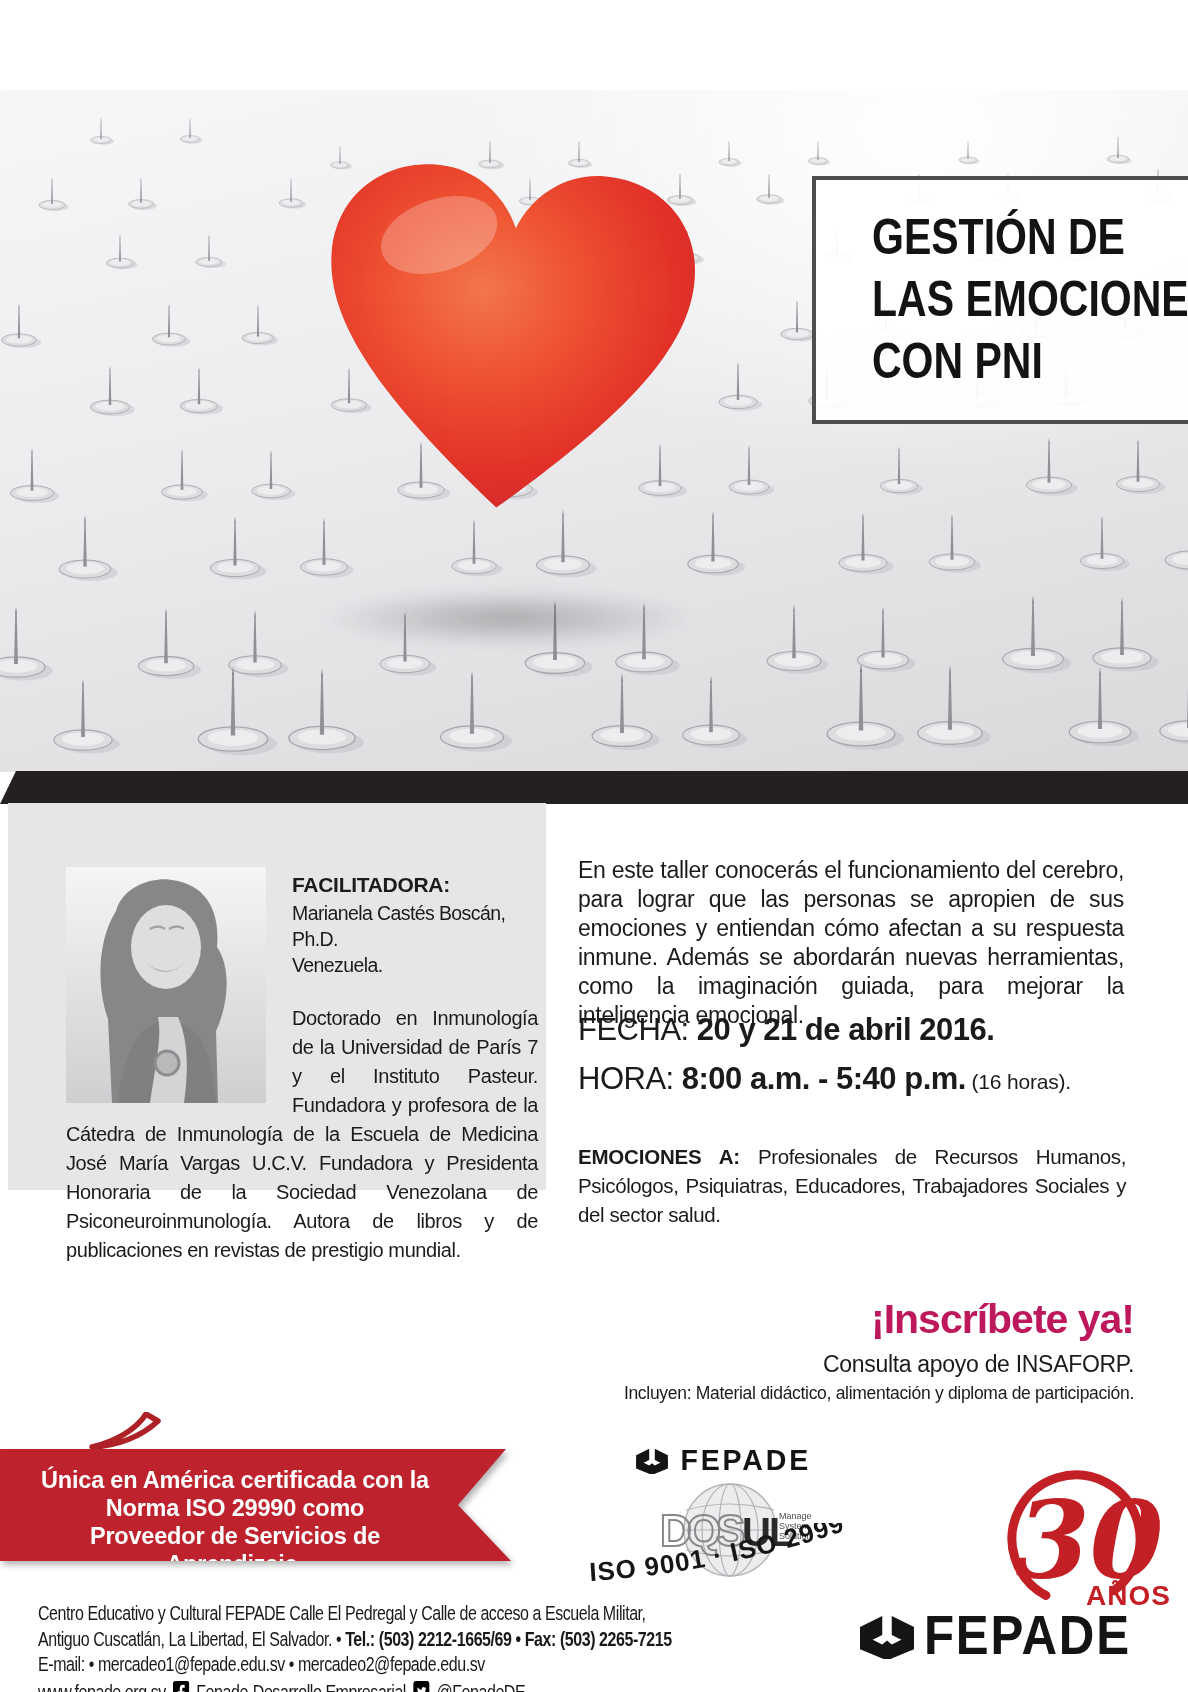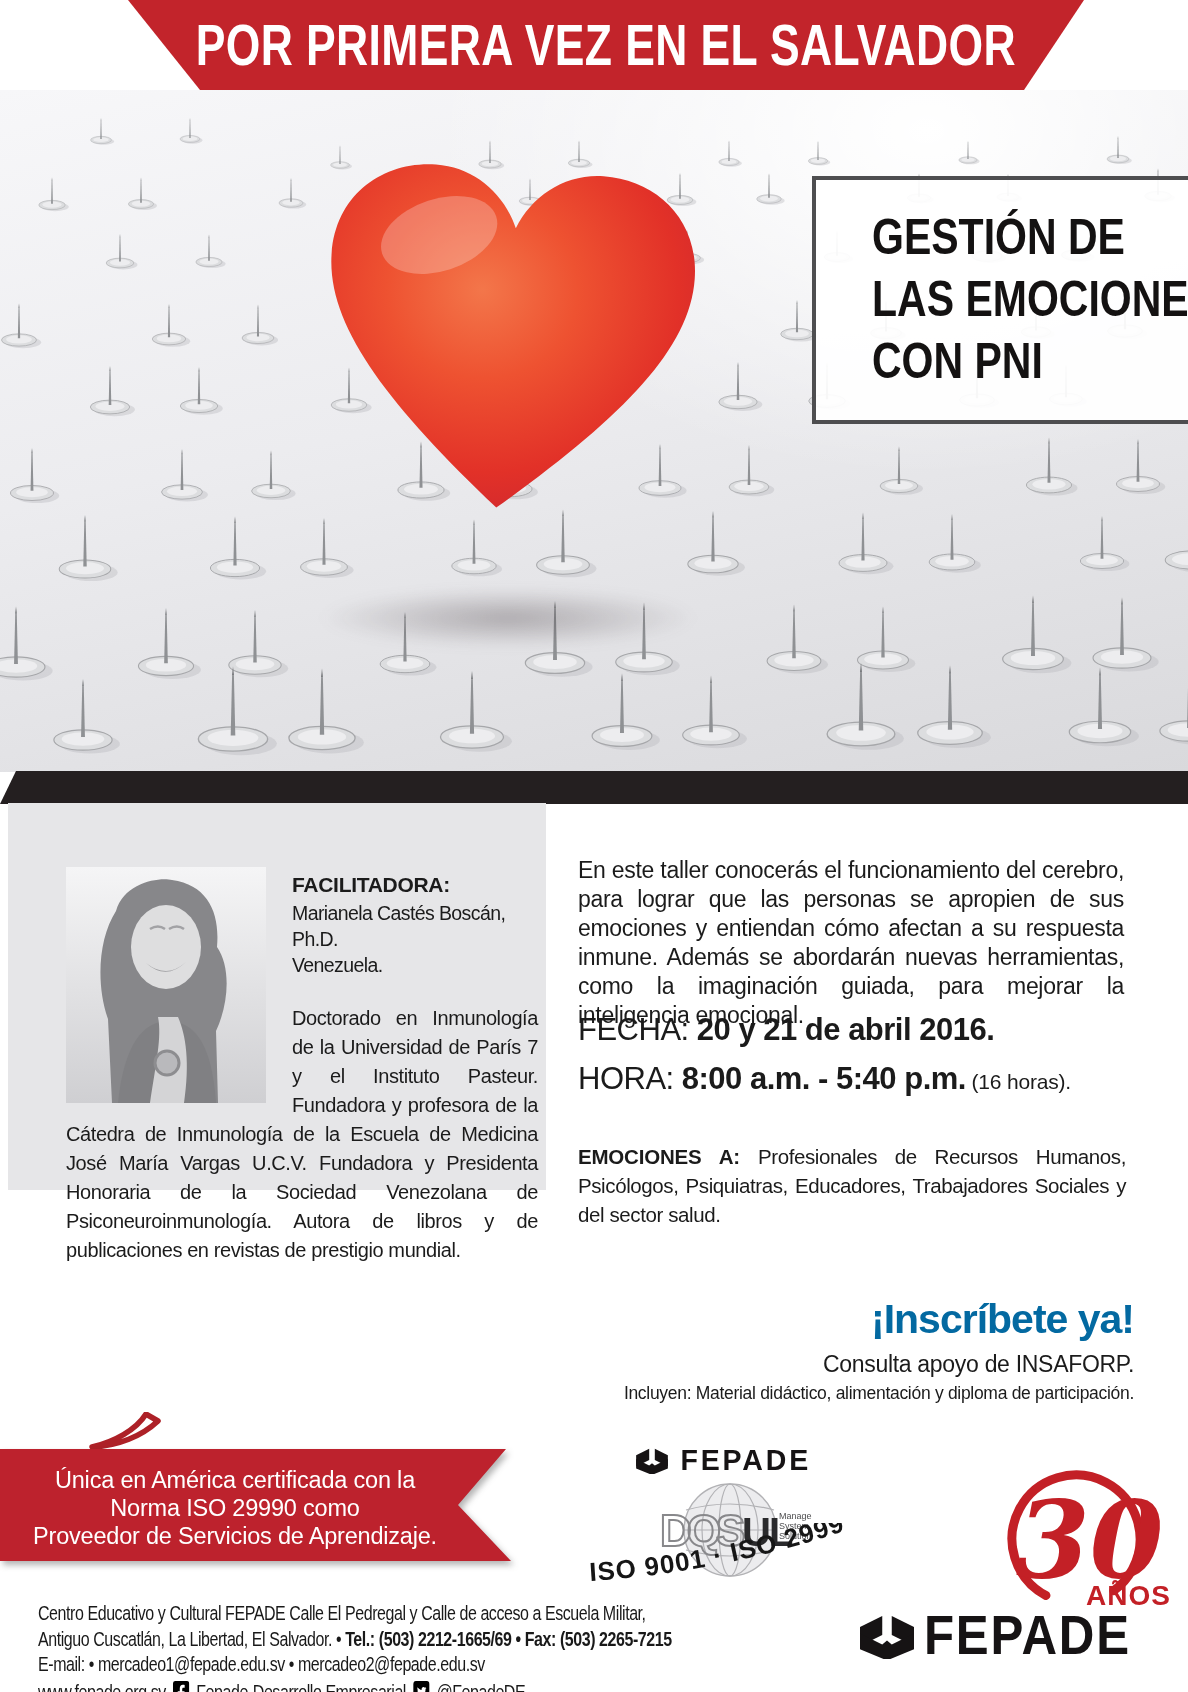--- a/index.html
+++ b/index.html
@@ -50,35 +50,35 @@
   .schedule{position:absolute;left:578px;top:1005px;}
   .schedule .row{font-size:31px;line-height:49px;letter-spacing:-.5px;white-space:nowrap;}
   .schedule .val{font-weight:bold;}
   .schedule .note{font-size:21px;letter-spacing:-.2px;}
   .dirigido{position:absolute;left:578px;top:1142px;width:548px;font-size:20.5px;line-height:29px;
         text-align:justify;letter-spacing:-.4px;margin:0;}
   .dirigido b{letter-spacing:-.2px;}
 
   
   .inscribete{position:absolute;right:54px;top:1296px;width:640px;text-align:right;}
-  .inscribete .t1{font-size:41px;font-weight:bold;letter-spacing:-1px;color:#0369a1;}
+  .inscribete .t1{font-size:41px;font-weight:bold;letter-spacing:-1px;color:#be185d;}
   .inscribete .t2{font-size:23px;margin-top:8px;letter-spacing:-.3px;}
   .inscribete .t3{font-size:17.5px;margin-top:5px;letter-spacing:-.3px;}
 
   
   .bubble{position:absolute;left:62px;top:1333px;width:240px;box-sizing:border-box;background:#fff;
         border:6px solid #ad2127;border-radius:48px;padding:13px 4px;text-align:center;
         font-size:20px;line-height:26px;letter-spacing:-.3px;}
   .bubble-tail{position:absolute;left:84px;top:1412px;}
 
   
   .ribbon-wrap{position:absolute;left:0;top:1449px;filter:drop-shadow(3px 4px 3px rgba(40,40,40,.35));}
   .ribbon{width:512px;height:112px;box-sizing:border-box;background:#bd222d;color:#fff;
         clip-path:polygon(0 0,506px 0,458px 56px,511px 112px,0 112px);
-        text-align:center;font-weight:normal;font-size:23.5px;line-height:28px;
+        text-align:center;font-weight:bold;font-size:23.5px;line-height:28px;
         padding:17px 62px 0 20px;letter-spacing:-.2px;}
 
   
   .cert{position:absolute;left:565px;top:1443px;width:320px;height:210px;}
   .cert-brand-row{position:absolute;top:0;left:0;right:0;display:flex;align-items:center;
         justify-content:center;gap:9px;}
   .cert-brand{font-size:30px;font-weight:bold;letter-spacing:3px;color:#161314;
         display:inline-block;transform:scaleX(.95);}
   .globe{position:absolute;left:77px;top:37px;}
   .iso-arc{position:absolute;left:21px;top:80px;}
@@ -214,23 +214,20 @@
             <stop offset="0.72" stop-color="#e23128"></stop>
             <stop offset="1" stop-color="#cc2530"></stop>
           </radialGradient>
         </defs>
         <path d="M50 88 C21 64 4.5 45.5 4.5 27.5 C4.5 12.5 16 3.5 29 3.5 C38.5 3.5 46.5 9.5 50 18 C53.5 9.5 61.5 3.5 71 3.5 C84 3.5 95.5 12.5 95.5 27.5 C95.5 45.5 79 64 50 88 Z" fill="url(#hg)"></path>
         <ellipse cx="31" cy="21" rx="15" ry="9" fill="#ffffff" opacity=".25" transform="rotate(-22 31 21)"></ellipse>
       </svg>
     </div>
   </div>
 
-  <div class="banner">
-    <span class="cond">POR PRIMERA VEZ EN EL SALVADOR</span>
-  </div>
 
   <div class="title-box">
     <span class="tl">GESTIÓN DE</span>
     <span class="tl">LAS EMOCIONES</span>
     <span class="tl">CON PNI</span>
   </div>
 
   <div class="dark-bar"></div>
 
   <div class="gray-box">

